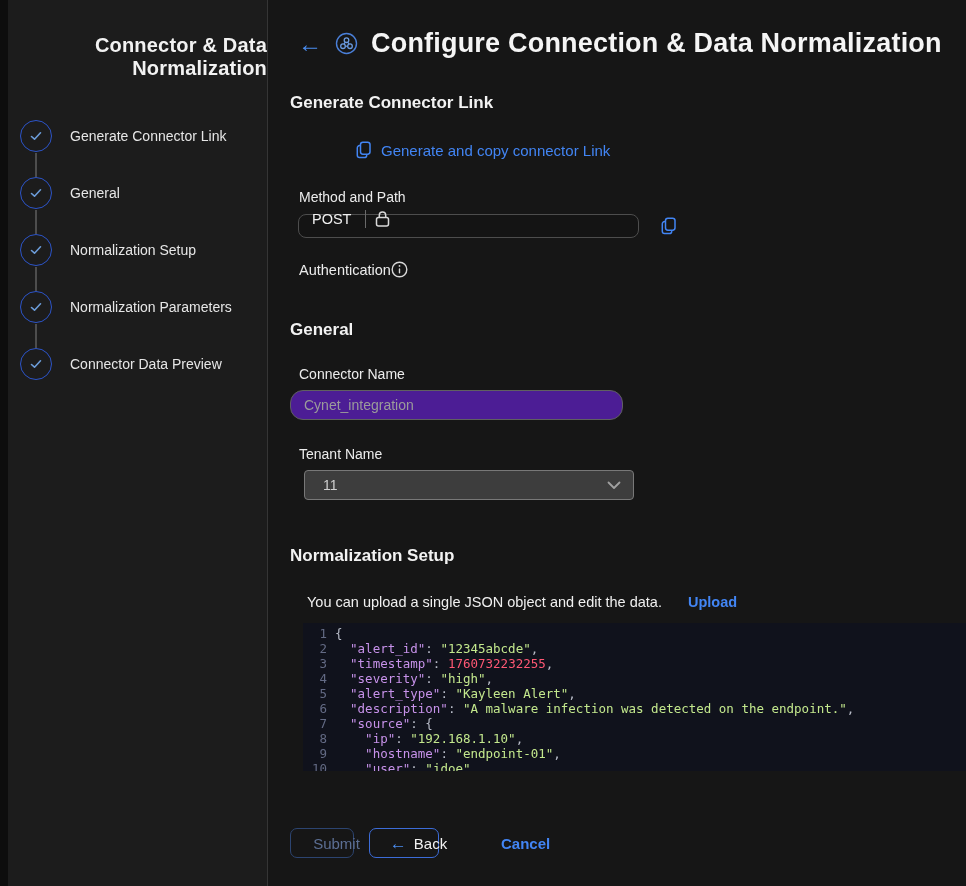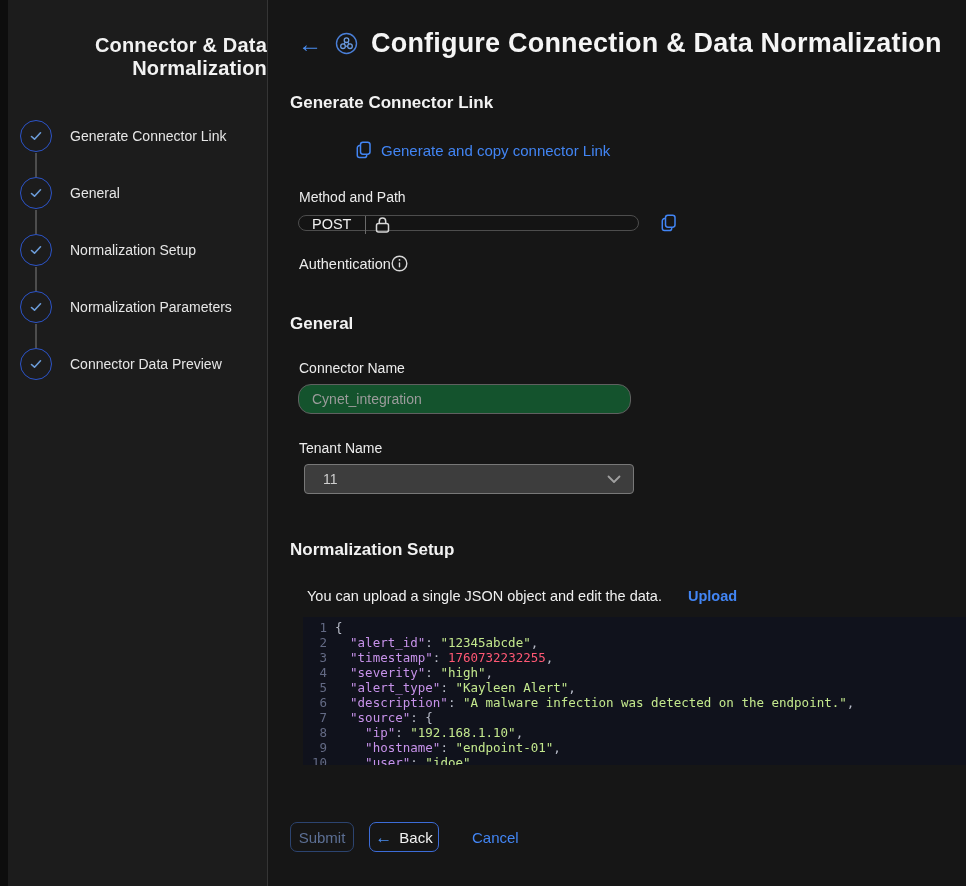--- a/index.html
+++ b/index.html
@@ -29,31 +29,31 @@
   .h-generate { margin-top:34px; }
   .h-general  { margin-top:42px; }
   .h-normal   { margin-top:46px; }
 
   .link-row { margin-top:28px; margin-left:66px; display:inline-flex; align-items:center; gap:9px;
               color:#4285f4; font-size:15px; font-weight:500; cursor:pointer; }
 
   .field-label { margin-top:26px; margin-left:9px; font-size:14px; color:#ececec; }
 
   .method-row { margin-top:9px; margin-left:8px; display:flex; align-items:center; gap:22px; }
-  .method-input { width:341px; height:16px; border:1px solid #4d4d4d; border-radius:8px; background:#141414;
-                  display:flex; align-items:flex-start; padding:0 9px 14px 13px; }
+  .method-input { width:341px; height:24px; border:1px solid #4d4d4d; border-radius:8px; background:#141414;
+                  display:flex; align-items:center; padding:0 9px 14px 13px; }
   .method-verb { font-size:14.5px; color:#f0f0f0; font-weight:500; }
   .method-divider { width:1px; height:18px; background:#6a6a6a; margin:0 14px; }
   .method-path { flex:1; font-size:14.5px; color:#f0f0f0; white-space:nowrap; overflow:hidden; }
   .lock-wrap { flex:0 0 auto; margin-left:-6px; display:flex; align-items:center; }
 
   .auth-row { margin-top:23px; margin-left:9px; display:flex; align-items:center; 
               font-size:14.5px; color:#ececec; }
 
-  .text-input { margin-top:8px; margin-left:8px; width:333px; height:30px; background:#14532d;
+  .text-input { margin-top:8px; width:333px; height:30px; background:#4c1d95;
                 border:1px solid #606060; border-radius:13px; display:flex; align-items:center;
                 padding:0 13px; font-size:14px; color:#9b9b9b; }
   .select-input { margin-top:8px; margin-left:14px; width:330px; height:30px; background:#3d3d3d;
                   border:1px solid #787878; border-radius:4px; display:flex; align-items:center;
                   justify-content:space-between; padding:0 12px 0 18px; font-size:14px; color:#cfcfcf;
                   cursor:pointer; }
 
   .upload-row { margin-top:28px; margin-left:17px; display:flex; align-items:center; font-size:14.5px; color:#f0f0f0; }
   .upload-link { margin-left:26px; color:#4285f4; font-weight:600; cursor:pointer; }
 
@@ -65,25 +65,25 @@
   .ed-code { white-space:pre; margin-left:8px; color:#b8bcc8; }
   .tk-punc { color:#b8bcc8; }
   .tk-key  { color:#c792ea; }
   .tk-str  { color:#c3e88d; }
   .tk-num  { color:#ff5874; }
   .tk-ws   { color:#b8bcc8; }
 
   
   .footer { margin-top:57px; display:flex; align-items:center; gap:15px; }
   .btn { height:30px; border-radius:7px; display:inline-flex; align-items:center; justify-content:center;
-         font-size:15px; cursor:pointer; background:transparent; }
+         font-size:15px; cursor:pointer; background:transparent;padding-left:29px; }
   .btn-submit { width:64px; border:1px solid #2c4470; color:#5c6f94; font-weight:500; }
   .btn-back { width:70px; border:1px solid #3c6cd8; color:#f2f2f2; font-weight:500; gap:7px; }
   .btn-back .arrow { color:#4a8df0; font-size:17px; line-height:1; }
-  .btn-cancel { border:none; color:#4285f4; font-weight:400; margin-left:18px; }
+  .btn-cancel { border:none; color:#4285f4; font-weight:700; margin-left:18px; }
 
   svg { display:block; }
 </style>
 </head>
 <body>
 
 <div class="app">
 
   <aside class="sidebar">
     <div class="sidebar-title">Connector &amp; Data Normalization</div>

